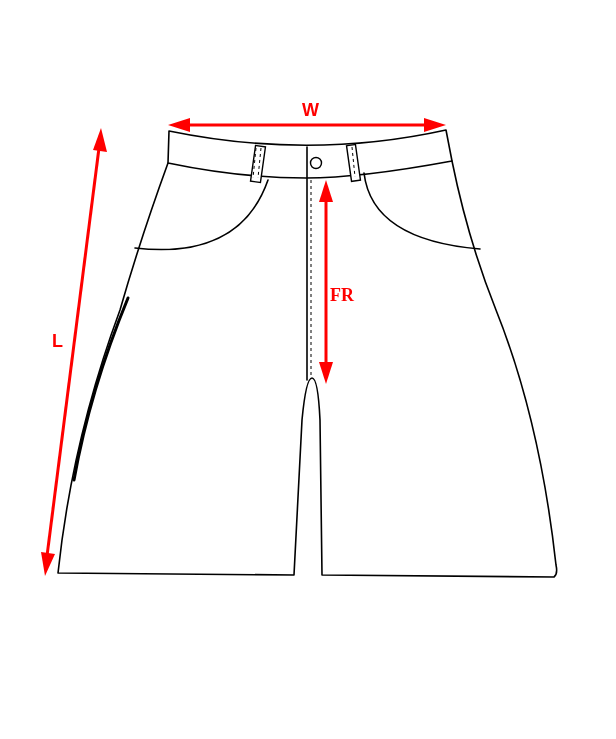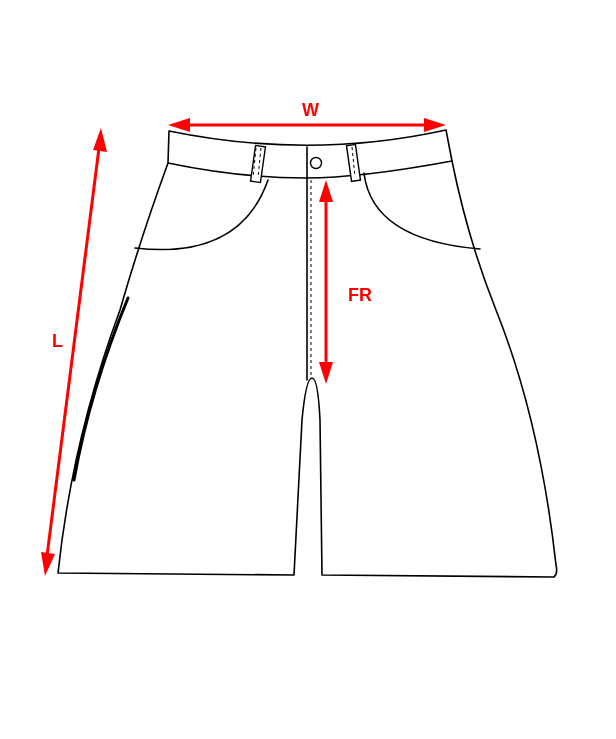--- a/index.html
+++ b/index.html
@@ -70,14 +70,14 @@
   </g>
 
   <g>
     <line class="measure" x1="99" y1="148" x2="47" y2="556"></line>
     <polygon class="arrowhead" points="101,128 93,150 107,152"></polygon>
     <polygon class="arrowhead" points="45,576 41,552 55,554"></polygon>
   </g>
 </svg>
 
 <div class="label" style="left:302px; top:100px;">W</div>
-<div class="label" style="left:348px; top:285px;">FR</div>
+<div class="label" style="left:330px; top:285px;font-family:Liberation Serif, serif;">FR</div>
 <div class="label" style="left:52px; top:331px;">L</div>
 
 </body></html>

